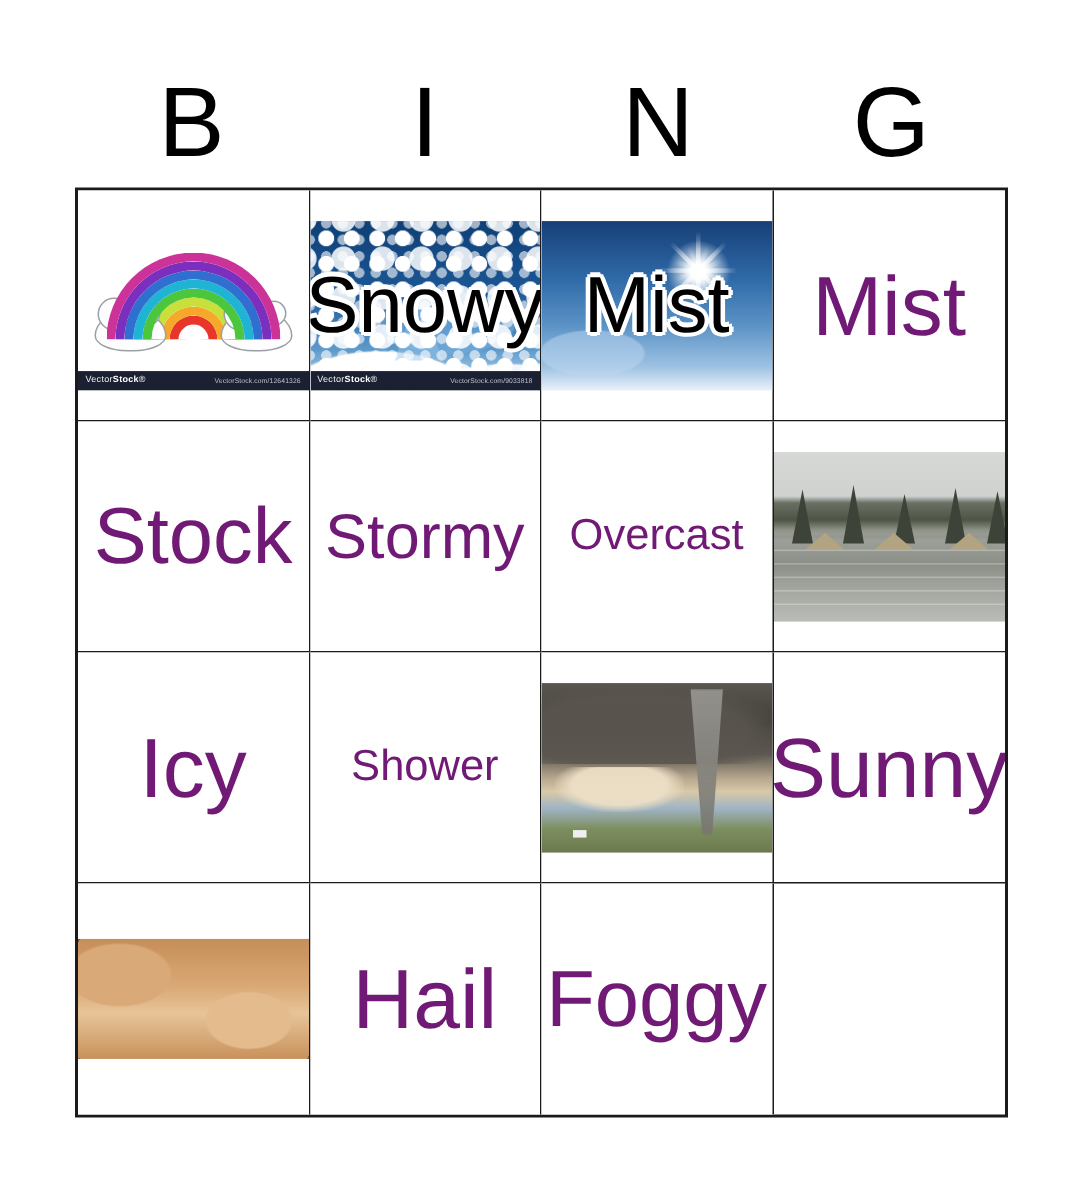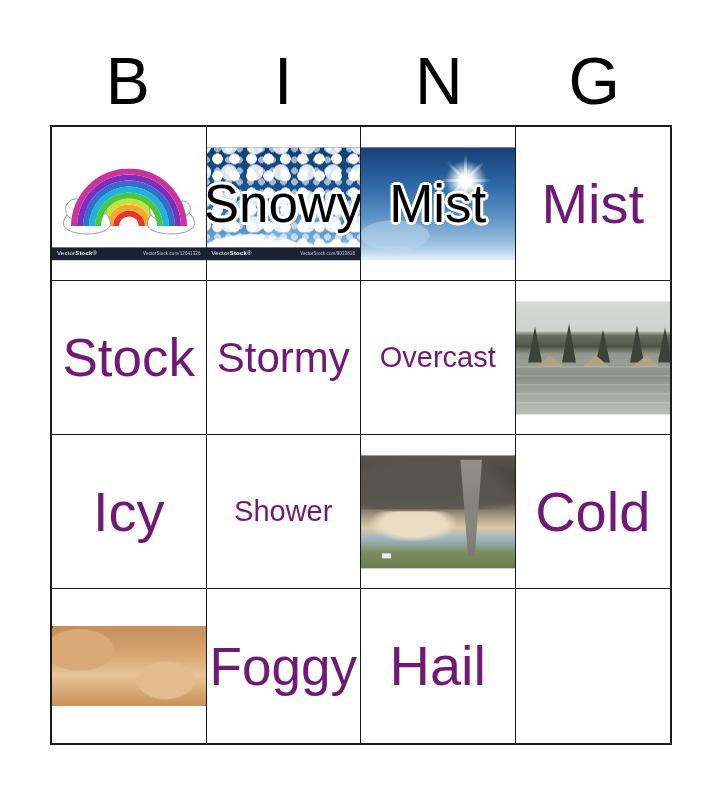--- a/index.html
+++ b/index.html
@@ -364,26 +364,26 @@
       <div class="cell">
         <div class="cell-art art-tornado">
           <div class="tor-cloudmass"></div>
           <div class="tor-lowcloud"></div>
           <div class="tor-funnel"></div>
           <div class="tor-truck"></div>
         </div>
         <div class="cell-label sz-md"></div>
       </div>
       <div class="cell">
-        <div class="cell-label sz-xl">Cold</div>
+        <div class="cell-label sz-xl">Sunny</div>
       </div>
       <div class="cell">
         <div class="cell-art art-dry"></div>
       </div>
       <div class="cell">
+        <div class="cell-label sz-xl">Hail</div>
+      </div>
+      <div class="cell">
         <div class="cell-label sz-lg">Foggy</div>
       </div>
-      <div class="cell">
-        <div class="cell-label sz-xl">Hail</div>
-      </div>
     </div>
 
 </div>
 
 </body></html>

